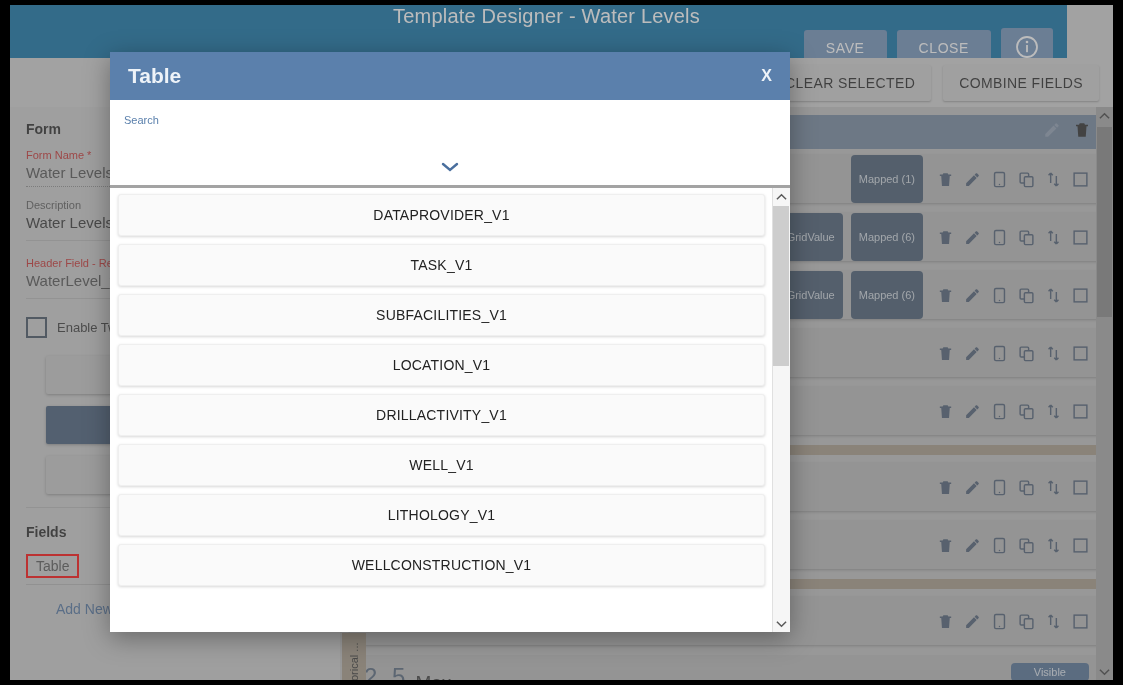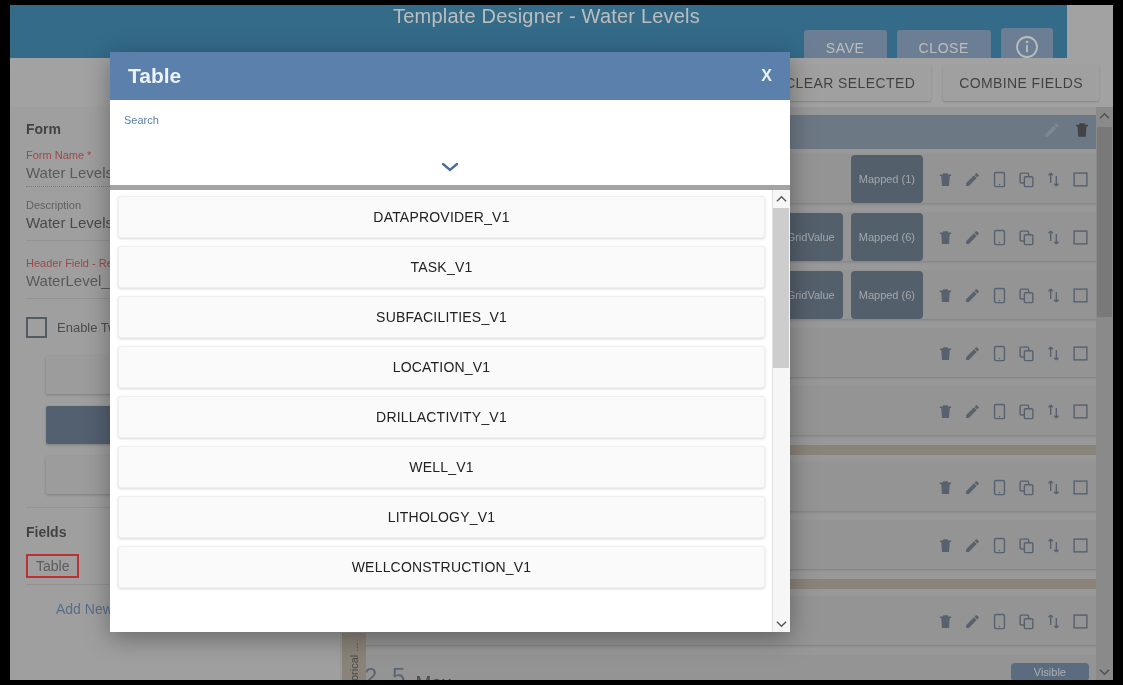--- a/index.html
+++ b/index.html
@@ -155,21 +155,21 @@
   .modal-search{padding:14px 14px 0 14px;}
   .search-label{font-size:11px;color:#5b80ac;margin-bottom:4px;}
   .search-input{
     width:100%;border:none;outline:none;background:transparent;
     font-size:14px;color:#222;padding:3px 0 6px 0;
     font-family:"Liberation Sans", sans-serif;
     caret-color:#222;
   }
   .chevron-row{display:flex;justify-content:center;padding:4px 0 8px 0;}
   .modal-list-wrap{
-    flex:1;position:relative;border-top:5px solid #a3a3a3;overflow:hidden;
+    flex:1;position:relative;border-top:3px solid #a3a3a3;overflow:hidden;
     background:#fff;
   }
   .modal-list{
     position:absolute;left:0;top:0;right:17px;bottom:0;
     padding:6px 8px 8px 8px;box-sizing:border-box;overflow:hidden;
   }
   .list-item{
     height:40px;background:#fafafa;border:1px solid #efefef;border-radius:3px;
     box-shadow:0 1px 3px rgba(0,0,0,.16);
     display:flex;align-items:center;justify-content:center;

